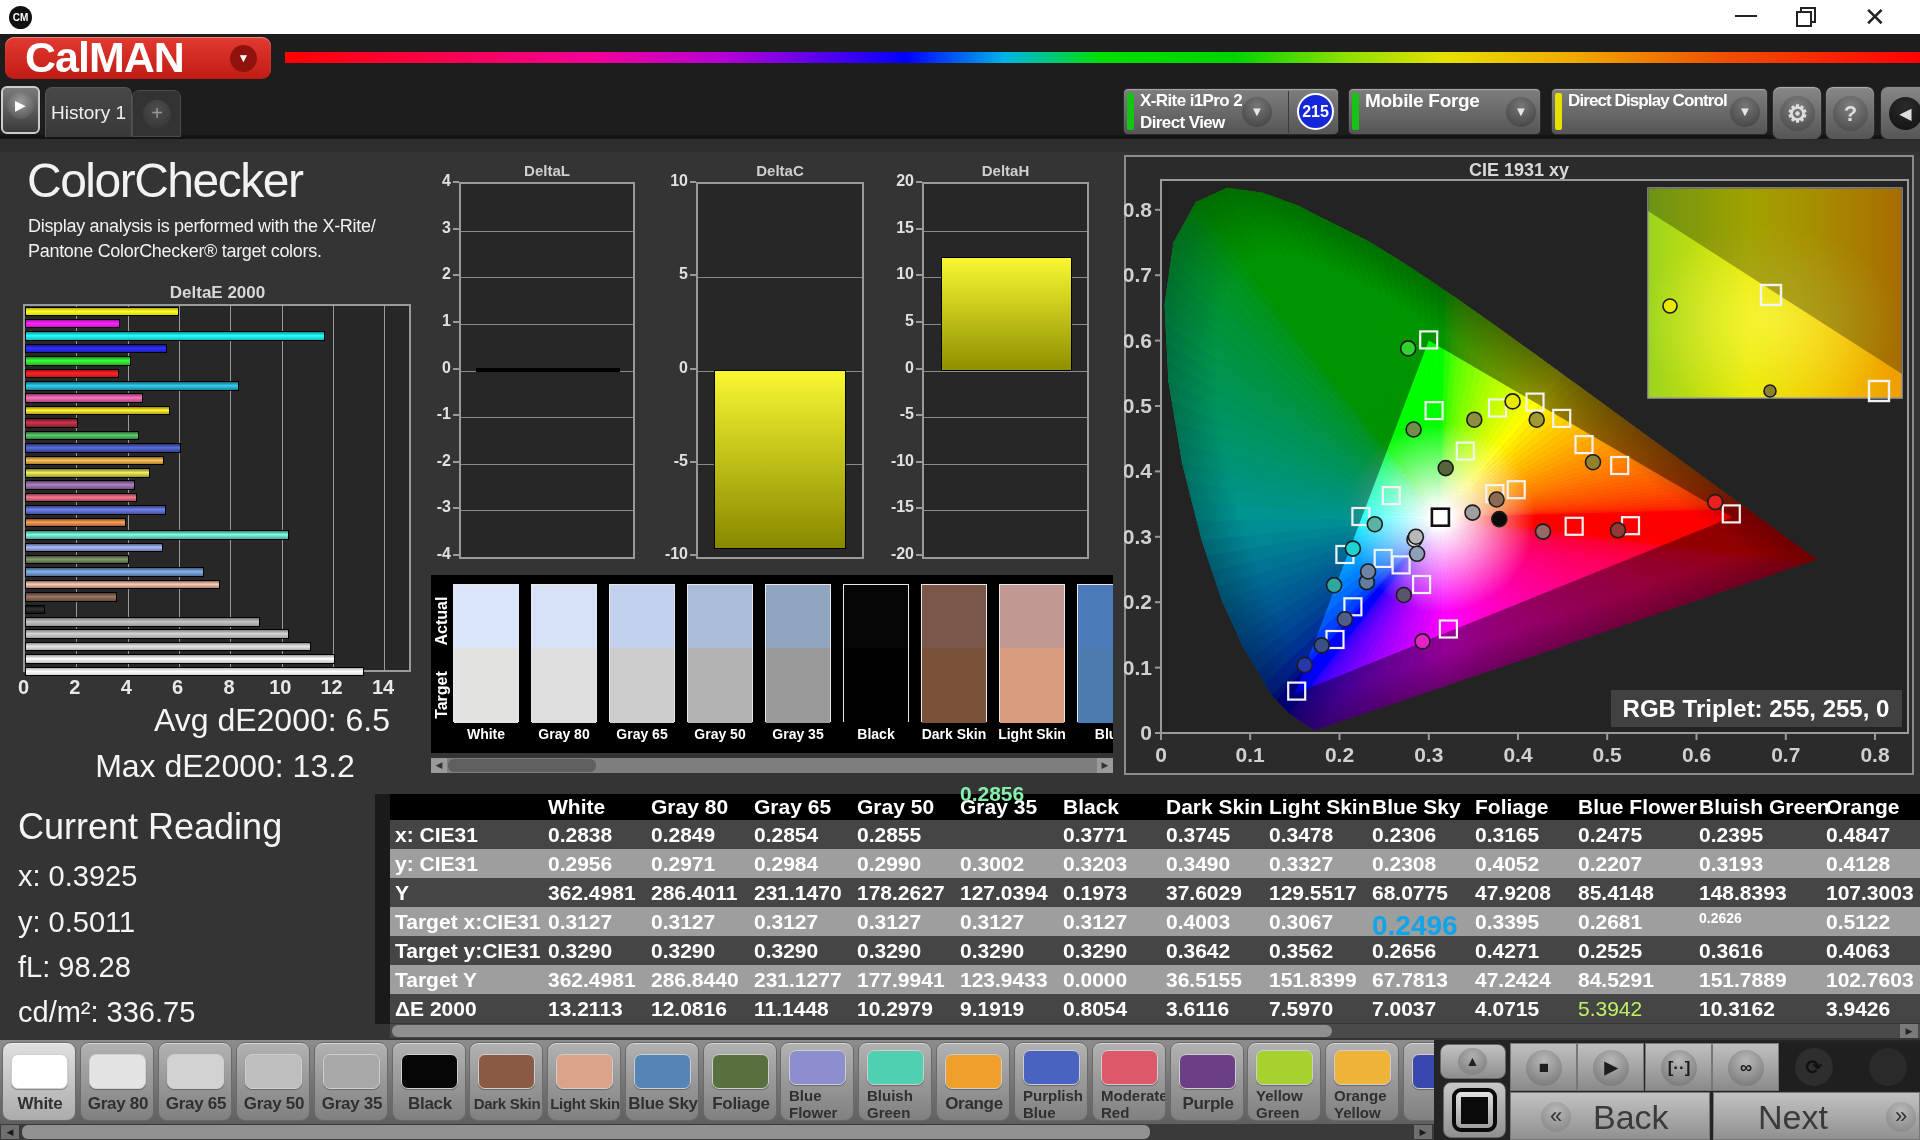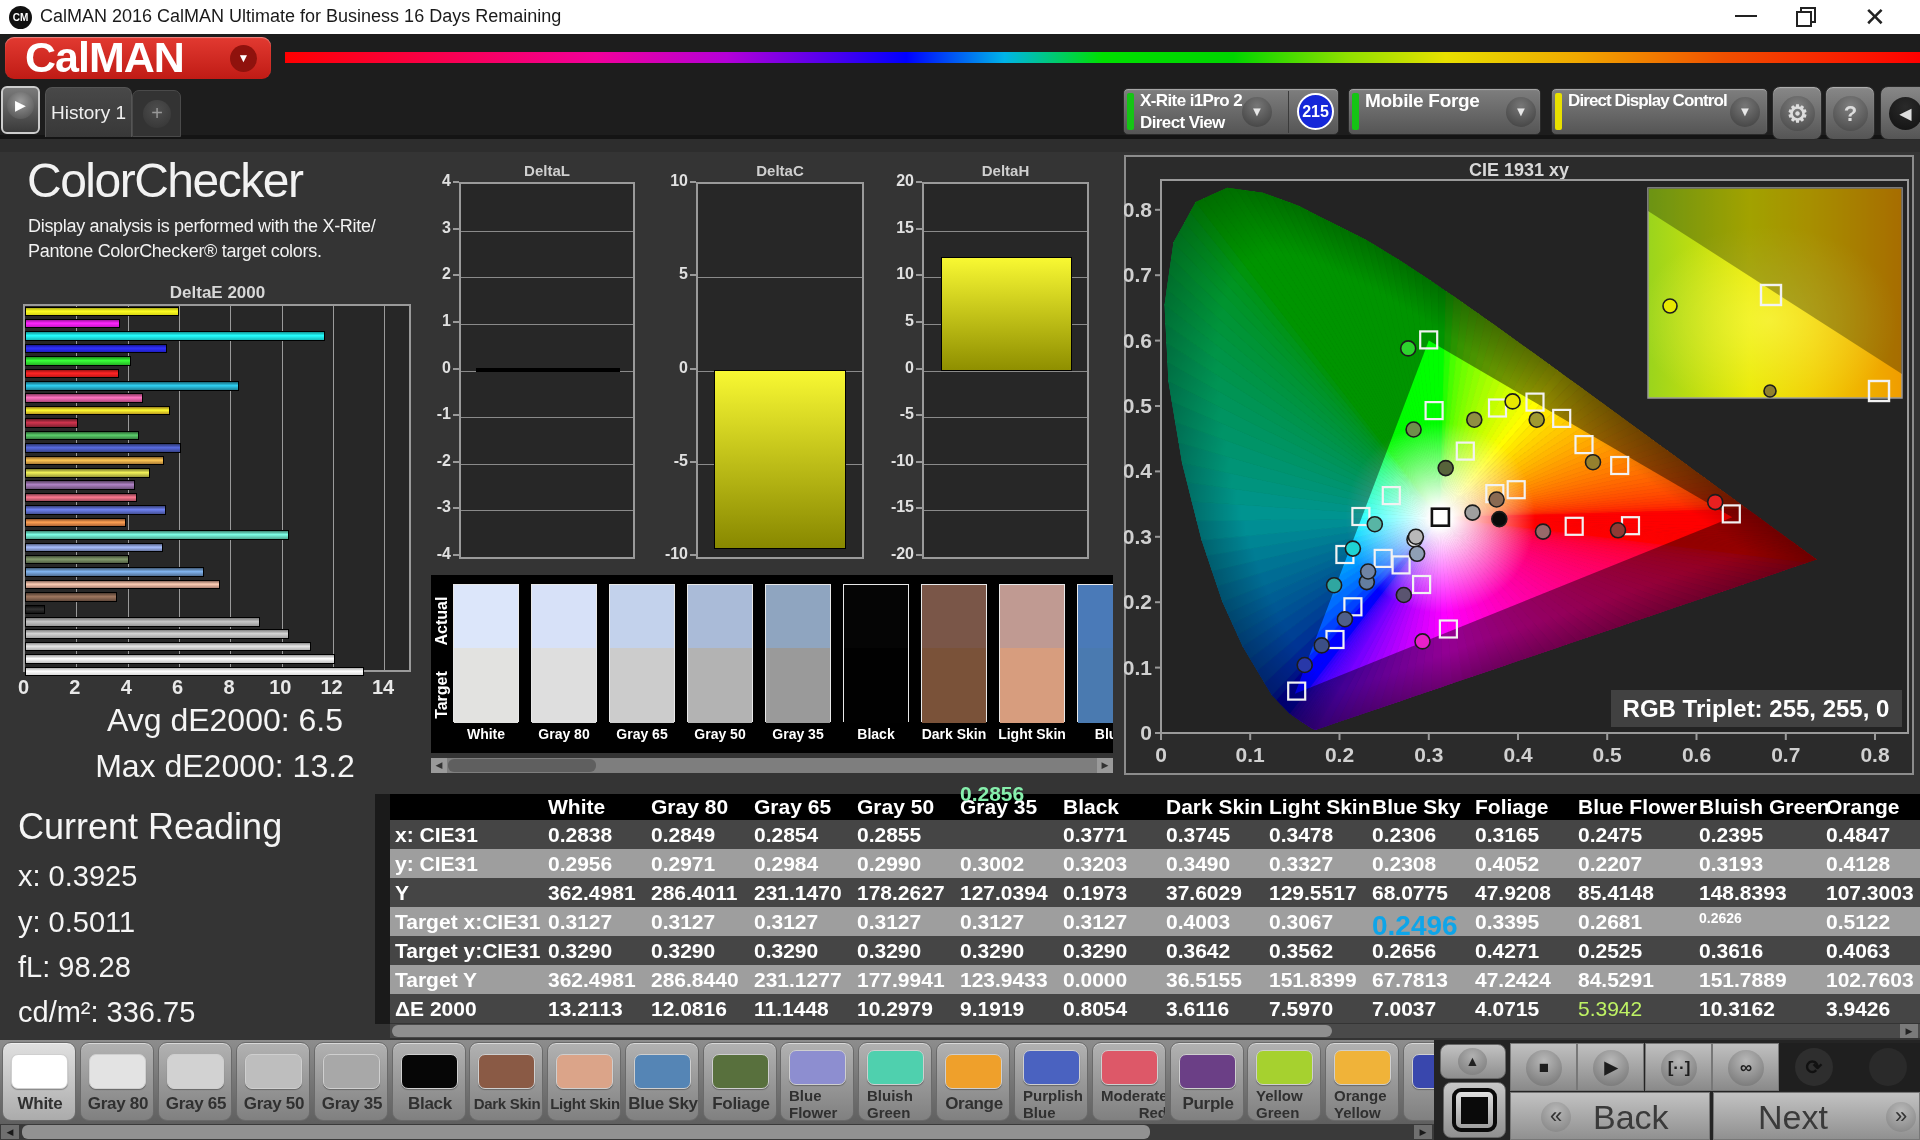--- a/index.html
+++ b/index.html
@@ -1,15 +1,14 @@
 <!DOCTYPE html>
 <html><head><meta charset="utf-8"><style>*{margin:0;padding:0;box-sizing:border-box}body{width:1920px;height:1140px;overflow:hidden;background:#343434;font-family:"Liberation Sans",sans-serif;position:relative}.abs{position:absolute}</style></head><body>
 <div class="abs" style="left:0;top:0;width:1920px;height:34px;background:#ffffff">
     <div class="abs" style="left:9px;top:6px;width:23px;height:23px;border-radius:50%;background:#111;color:#fff;font-size:10px;font-weight:bold;text-align:center;line-height:23px">CM</div>
-    <div class="abs" style="left:40px;top:6px;font-size:18px;color:#1a1a1a">CalMAN 2016 CalMAN Ultimate for Business 16 Days Remaining</div>
     <div class="abs" style="left:1735px;top:15px;width:22px;height:2px;background:#222"></div>
     <div class="abs" style="left:1800px;top:7px;width:16px;height:16px;border:2px solid #222;background:#fff"></div>
     <div class="abs" style="left:1796px;top:11px;width:16px;height:16px;border:2px solid #222;background:#fff"></div>
     <div class="abs" style="left:1864px;top:2px;font-size:26px;color:#222">✕</div>
   </div>
 <div class="abs" style="left:0;top:34px;width:1920px;height:103px;background:#1d1d1d"></div>
 <div class="abs" style="left:5px;top:37px;width:266px;height:42px;background:linear-gradient(#e23a31,#c01b15);border-radius:9px;box-shadow:inset 0 1px 1px rgba(255,255,255,.4)">
     <div class="abs" style="left:20px;top:-4px;font-size:43px;font-weight:bold;color:#fff;letter-spacing:-1px">CalMAN</div>
     <div class="abs" style="left:225px;top:8px;width:27px;height:27px;border-radius:50%;background:#8f120d;color:#fff;font-size:12px;text-align:center;line-height:27px">▼</div>
   </div>
@@ -93,21 +92,21 @@
 <div style="position:absolute;left:24.6px;top:654.3px;width:310.1px;height:9.6px;background:linear-gradient(to bottom,#9c9c9c,#ffffff 45%,#c3c3c3);border:1px solid #000;box-sizing:border-box"></div>
 <div style="position:absolute;left:24.6px;top:666.7px;width:339.1px;height:9.6px;background:linear-gradient(to bottom,#aeaeae,#ffffff 45%,#d9d9d9);border:1px solid #000;box-sizing:border-box"></div>
 <div class="abs" style="left:8.6px;top:676px;width:30px;text-align:center;font-size:20px;font-weight:bold;color:#e8e8e8">0</div>
 <div class="abs" style="left:59.9px;top:676px;width:30px;text-align:center;font-size:20px;font-weight:bold;color:#e8e8e8">2</div>
 <div class="abs" style="left:111.3px;top:676px;width:30px;text-align:center;font-size:20px;font-weight:bold;color:#e8e8e8">4</div>
 <div class="abs" style="left:162.6px;top:676px;width:30px;text-align:center;font-size:20px;font-weight:bold;color:#e8e8e8">6</div>
 <div class="abs" style="left:214.0px;top:676px;width:30px;text-align:center;font-size:20px;font-weight:bold;color:#e8e8e8">8</div>
 <div class="abs" style="left:265.3px;top:676px;width:30px;text-align:center;font-size:20px;font-weight:bold;color:#e8e8e8">10</div>
 <div class="abs" style="left:316.6px;top:676px;width:30px;text-align:center;font-size:20px;font-weight:bold;color:#e8e8e8">12</div>
 <div class="abs" style="left:368.0px;top:676px;width:30px;text-align:center;font-size:20px;font-weight:bold;color:#e8e8e8">14</div>
-<div class="abs" style="left:60px;top:702px;width:330px;text-align:center;font-size:32px;color:#f5f5f5">Avg dE2000: 6.5</div>
+<div class="abs" style="left:60px;top:702px;width:330px;text-align:right;font-size:32px;color:#f5f5f5">Avg dE2000: 6.5</div>
 <div class="abs" style="left:60px;top:748px;width:330px;text-align:center;font-size:32px;color:#f5f5f5">Max dE2000: 13.2</div>
 <div class="abs" style="left:18px;top:806px;font-size:36px;color:#f5f5f5">Current Reading</div>
 <div class="abs" style="left:18px;top:860px;font-size:29px;color:#f5f5f5">x: 0.3925</div>
 <div class="abs" style="left:18px;top:906px;font-size:29px;color:#f5f5f5">y: 0.5011</div>
 <div class="abs" style="left:18px;top:951px;font-size:29px;color:#f5f5f5">fL: 98.28</div>
 <div class="abs" style="left:18px;top:996px;font-size:29px;color:#f5f5f5">cd/m²: 336.75</div>
 <div style="position:absolute;left:459px;top:162px;width:176px;text-align:center;font-size:15px;font-weight:bold;color:#cfcfcf">DeltaL</div>
 <div style="position:absolute;left:459px;top:182px;width:176px;height:377px;background:#272727;border:2px solid #9a9a9a;box-sizing:border-box">
     <div style="position:absolute;left:0;top:46.6px;width:100%;height:1px;background:#8a8a8a"></div>
     <div style="position:absolute;left:0;top:93.2px;width:100%;height:1px;background:#8a8a8a"></div>
@@ -2141,21 +2140,21 @@
     <div class="abs" style="left:936px;top:2px;width:74px;height:79px;background:linear-gradient(#b2b2b2,#808080);border-radius:9px;border:1px solid #6a6a6a;box-shadow:inset 0 1px 0 rgba(255,255,255,.5);overflow:hidden">
       <div class="abs" style="left:8px;top:11px;width:57px;height:35px;background:#efa02b;border-radius:7px;border:1px solid #cfcfcf;box-shadow:0 1px 1px rgba(0,0,0,.3)"></div>
       <div class="abs" style="left:1px;top:51px;width:72px;text-align:center;font-size:17px;letter-spacing:-0.3px;font-weight:bold;color:#303030;white-space:nowrap">Orange</div>
     </div>
     <div class="abs" style="left:1014px;top:2px;width:74px;height:79px;background:linear-gradient(#b2b2b2,#808080);border-radius:9px;border:1px solid #6a6a6a;box-shadow:inset 0 1px 0 rgba(255,255,255,.5);overflow:hidden">
       <div class="abs" style="left:8px;top:7px;width:57px;height:35px;background:#4a62c0;border-radius:7px;border:1px solid #cfcfcf;box-shadow:0 1px 1px rgba(0,0,0,.3)"></div>
       <div class="abs" style="left:8px;top:44px;width:66px;text-align:left;font-size:15px;font-weight:bold;color:#303030;line-height:17px;white-space:nowrap">Purplish<br>Blue</div>
     </div>
     <div class="abs" style="left:1092px;top:2px;width:74px;height:79px;background:linear-gradient(#b2b2b2,#808080);border-radius:9px;border:1px solid #6a6a6a;box-shadow:inset 0 1px 0 rgba(255,255,255,.5);overflow:hidden">
       <div class="abs" style="left:8px;top:7px;width:57px;height:35px;background:#dd5868;border-radius:7px;border:1px solid #cfcfcf;box-shadow:0 1px 1px rgba(0,0,0,.3)"></div>
-      <div class="abs" style="left:8px;top:44px;width:66px;text-align:right;font-size:15px;font-weight:bold;color:#303030;line-height:17px;white-space:nowrap">Moderate<br>Red</div>
+      <div class="abs" style="left:8px;top:44px;width:66px;text-align:left;font-size:15px;font-weight:bold;color:#303030;line-height:17px;white-space:nowrap">Moderate<br>Red</div>
     </div>
     <div class="abs" style="left:1170px;top:2px;width:74px;height:79px;background:linear-gradient(#b2b2b2,#808080);border-radius:9px;border:1px solid #6a6a6a;box-shadow:inset 0 1px 0 rgba(255,255,255,.5);overflow:hidden">
       <div class="abs" style="left:8px;top:11px;width:57px;height:35px;background:#6b3f86;border-radius:7px;border:1px solid #cfcfcf;box-shadow:0 1px 1px rgba(0,0,0,.3)"></div>
       <div class="abs" style="left:1px;top:51px;width:72px;text-align:center;font-size:17px;letter-spacing:-0.3px;font-weight:bold;color:#303030;white-space:nowrap">Purple</div>
     </div>
     <div class="abs" style="left:1247px;top:2px;width:74px;height:79px;background:linear-gradient(#b2b2b2,#808080);border-radius:9px;border:1px solid #6a6a6a;box-shadow:inset 0 1px 0 rgba(255,255,255,.5);overflow:hidden">
       <div class="abs" style="left:8px;top:7px;width:57px;height:35px;background:#a6d12f;border-radius:7px;border:1px solid #cfcfcf;box-shadow:0 1px 1px rgba(0,0,0,.3)"></div>
       <div class="abs" style="left:8px;top:44px;width:66px;text-align:left;font-size:15px;font-weight:bold;color:#303030;line-height:17px;white-space:nowrap">Yellow<br>Green</div>
     </div>
     <div class="abs" style="left:1325px;top:2px;width:74px;height:79px;background:linear-gradient(#b2b2b2,#808080);border-radius:9px;border:1px solid #6a6a6a;box-shadow:inset 0 1px 0 rgba(255,255,255,.5);overflow:hidden">

